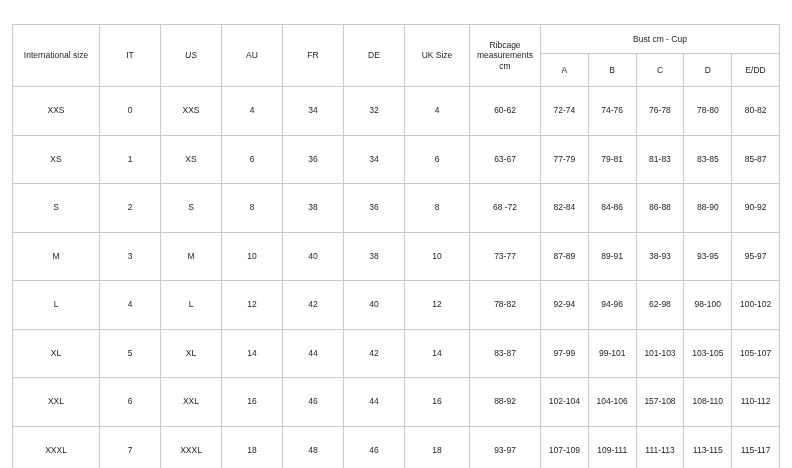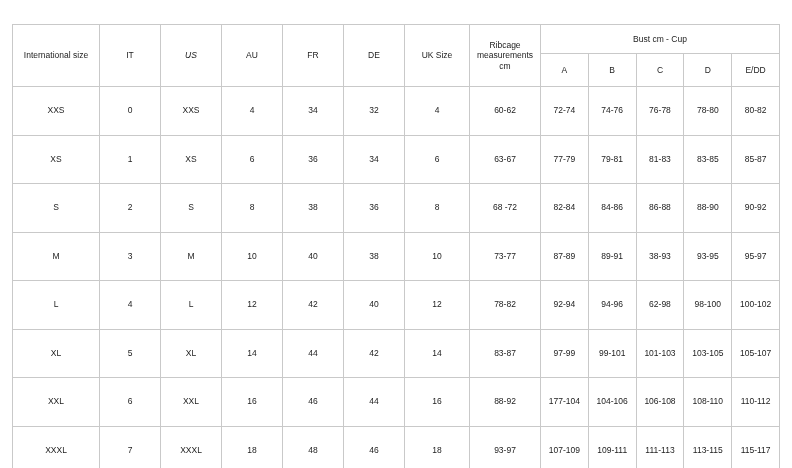--- a/index.html
+++ b/index.html
@@ -175,23 +175,23 @@
       </tr>
       <tr>
         <td>XXL</td>
         <td>6</td>
         <td>XXL</td>
         <td>16</td>
         <td>46</td>
         <td>44</td>
         <td>16</td>
         <td>88-92</td>
-        <td>177-104</td>
+        <td>102-104</td>
         <td>104-106</td>
-        <td>106-108</td>
+        <td>157-108</td>
         <td>108-110</td>
         <td>110-112</td>
       </tr>
       <tr>
         <td>XXXL</td>
         <td>7</td>
         <td>XXXL</td>
         <td>18</td>
         <td>48</td>
         <td>46</td>

